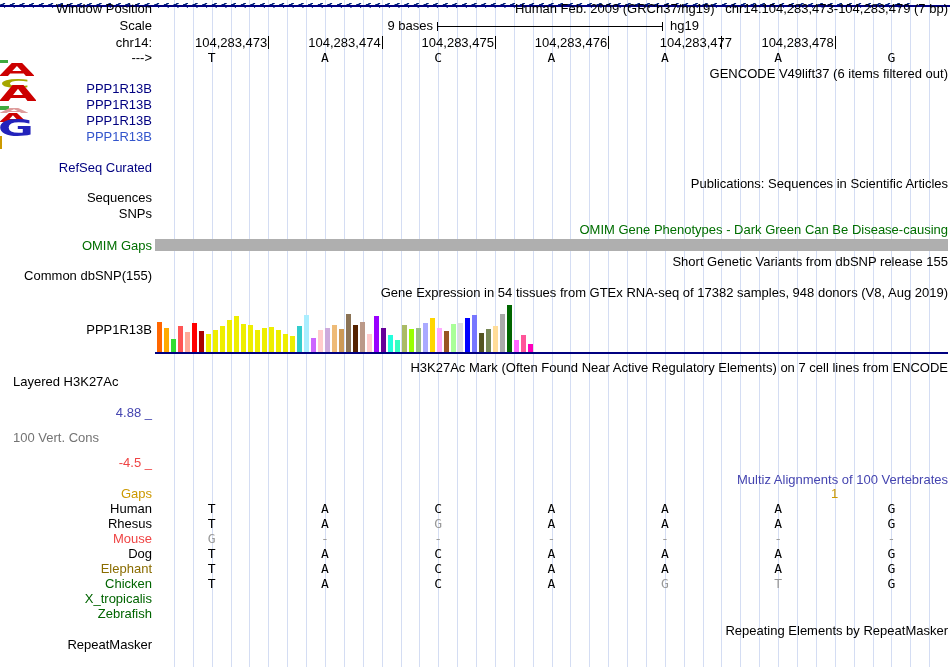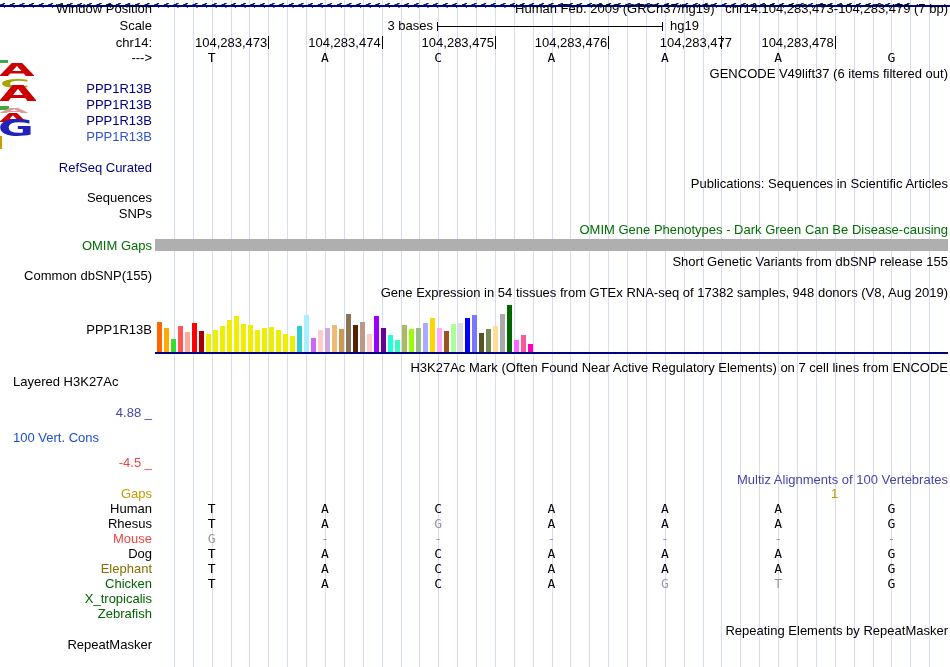--- a/index.html
+++ b/index.html
@@ -21,21 +21,21 @@
 </style>
 </head>
 <body>
 
 <div id="screen">
 
   <div class="abs lblr" style="top:2px">Window Position</div>
   <div class="title" style="top:2px">Human Feb. 2009 (GRCh37/hg19)   chr14:104,283,473-104,283,479 (7 bp)</div>
 
   <div class="abs lblr" style="top:19px">Scale</div>
-  <div class="abs" style="right:517px;top:19px">3 bases</div>
+  <div class="abs" style="right:517px;top:19px">9 bases</div>
   <div class="abs" style="left:437px;top:26px;width:226px;height:1px;background:#000"></div>
   <div class="abs" style="left:437px;top:22px;width:1px;height:9px;background:#000"></div>
   <div class="abs" style="left:662px;top:22px;width:1px;height:9px;background:#000"></div>
   <div class="abs" style="left:670px;top:19px">hg19</div>
 
   <div class="abs lblr" style="top:36px">chr14:</div>
   <div class="abs lblr" style="top:51px">---&gt;</div>
 
   <div class="title" style="top:67px">GENCODE V49lift37 (6 items filtered out)</div>
 
@@ -53,21 +53,21 @@
   <div class="abs lblr" style="top:269px">Common dbSNP(155)</div>
 
   <div class="title" style="top:286px">Gene Expression in 54 tissues from GTEx RNA-seq of 17382 samples, 948 donors (V8, Aug 2019)</div>
   <div class="abs lblr" style="top:323px">PPP1R13B</div>
   <div class="abs" style="left: 155px; top: 352px; width: 793px; height: 2px; background: rgb(0, 0, 128);"></div>
 
   <div class="title" style="top:361px">H3K27Ac Mark (Often Found Near Active Regulatory Elements) on 7 cell lines from ENCODE</div>
   <div class="abs lbll" style="top:375px">Layered H3K27Ac</div>
 
   <div class="abs lblr" style="top: 406px; color: rgb(69, 69, 176);">4.88 _</div>
-  <div class="abs lbll" style="top: 431px; color: #1d4ed8;">100 Vert. Cons</div>
+  <div class="abs lbll" style="top: 431px; color: #737373;">100 Vert. Cons</div>
   <div class="abs lblr" style="top: 456px; color: #ef4444;">-4.5 _</div>
 
   <div class="title" style="top: 473px; color: rgb(69, 69, 176);">Multiz Alignments of 100 Vertebrates</div>
 
   <div class="title" style="top:624px">Repeating Elements by RepeatMasker</div>
   <div class="abs lblr" style="top:638px">RepeatMasker</div>
 
 <div class="grid" style="z-index: 0; left: 173.9px; background: rgb(212, 221, 243);"></div>
     <div class="grid" style="z-index: 0; left: 192.8px; background: rgb(212, 221, 243);"></div>
     <div class="grid" style="z-index: 0; left: 211.6px; background: rgb(212, 221, 243);"></div>

